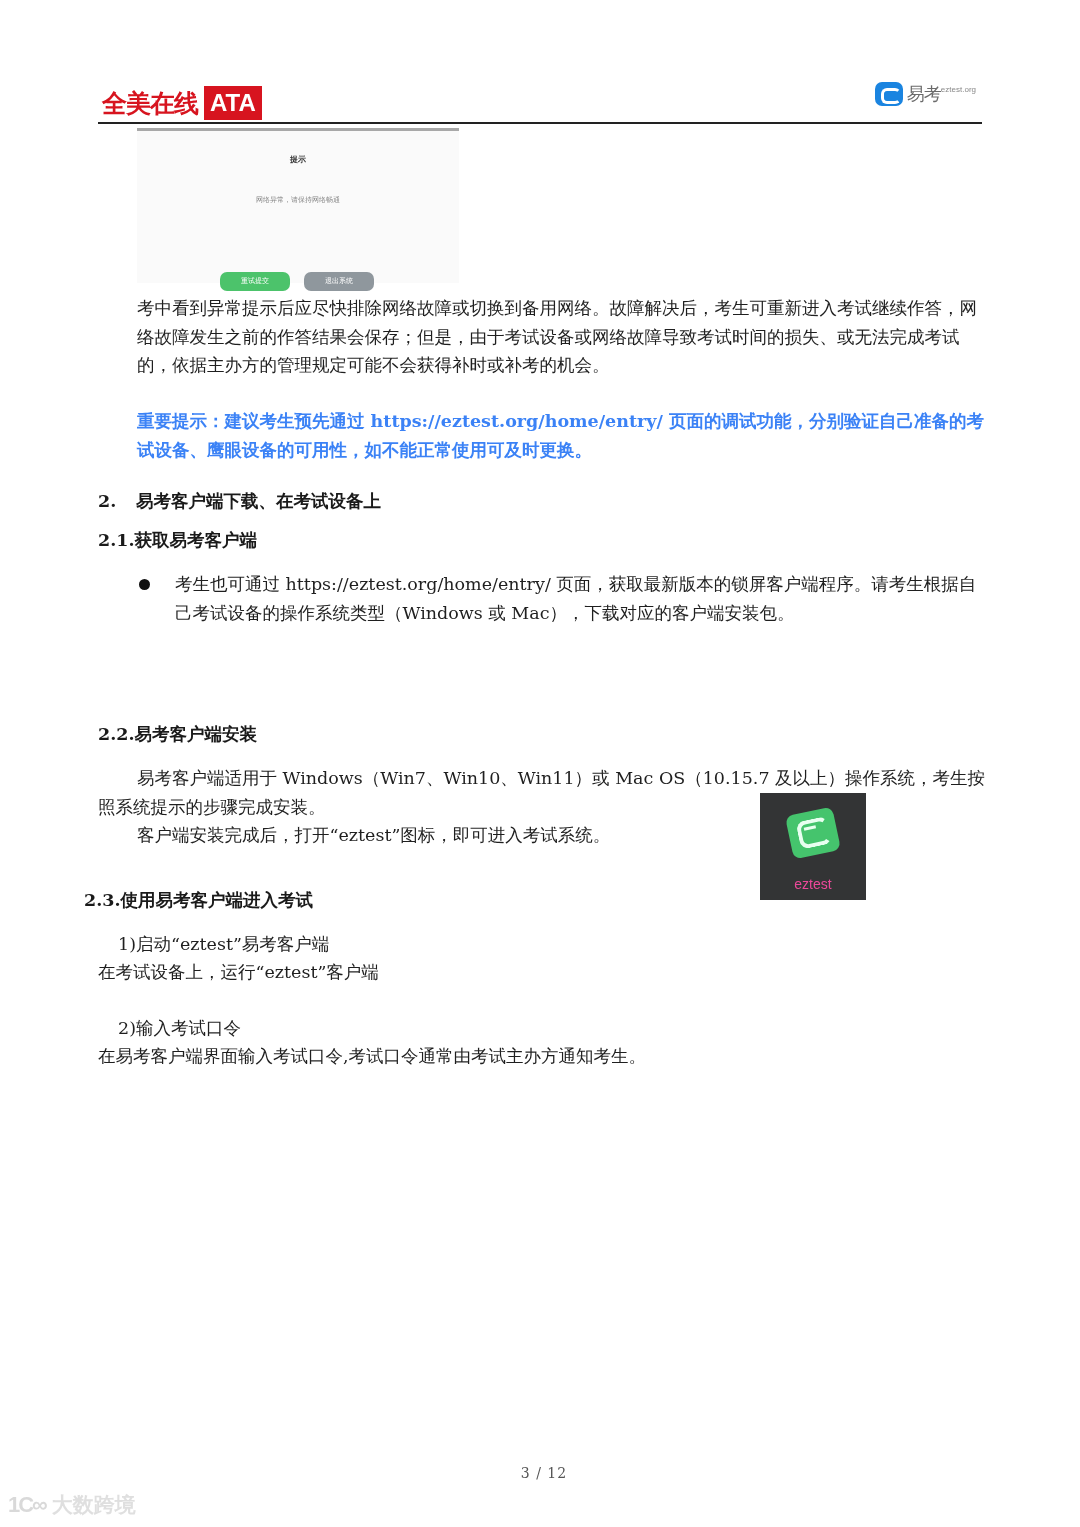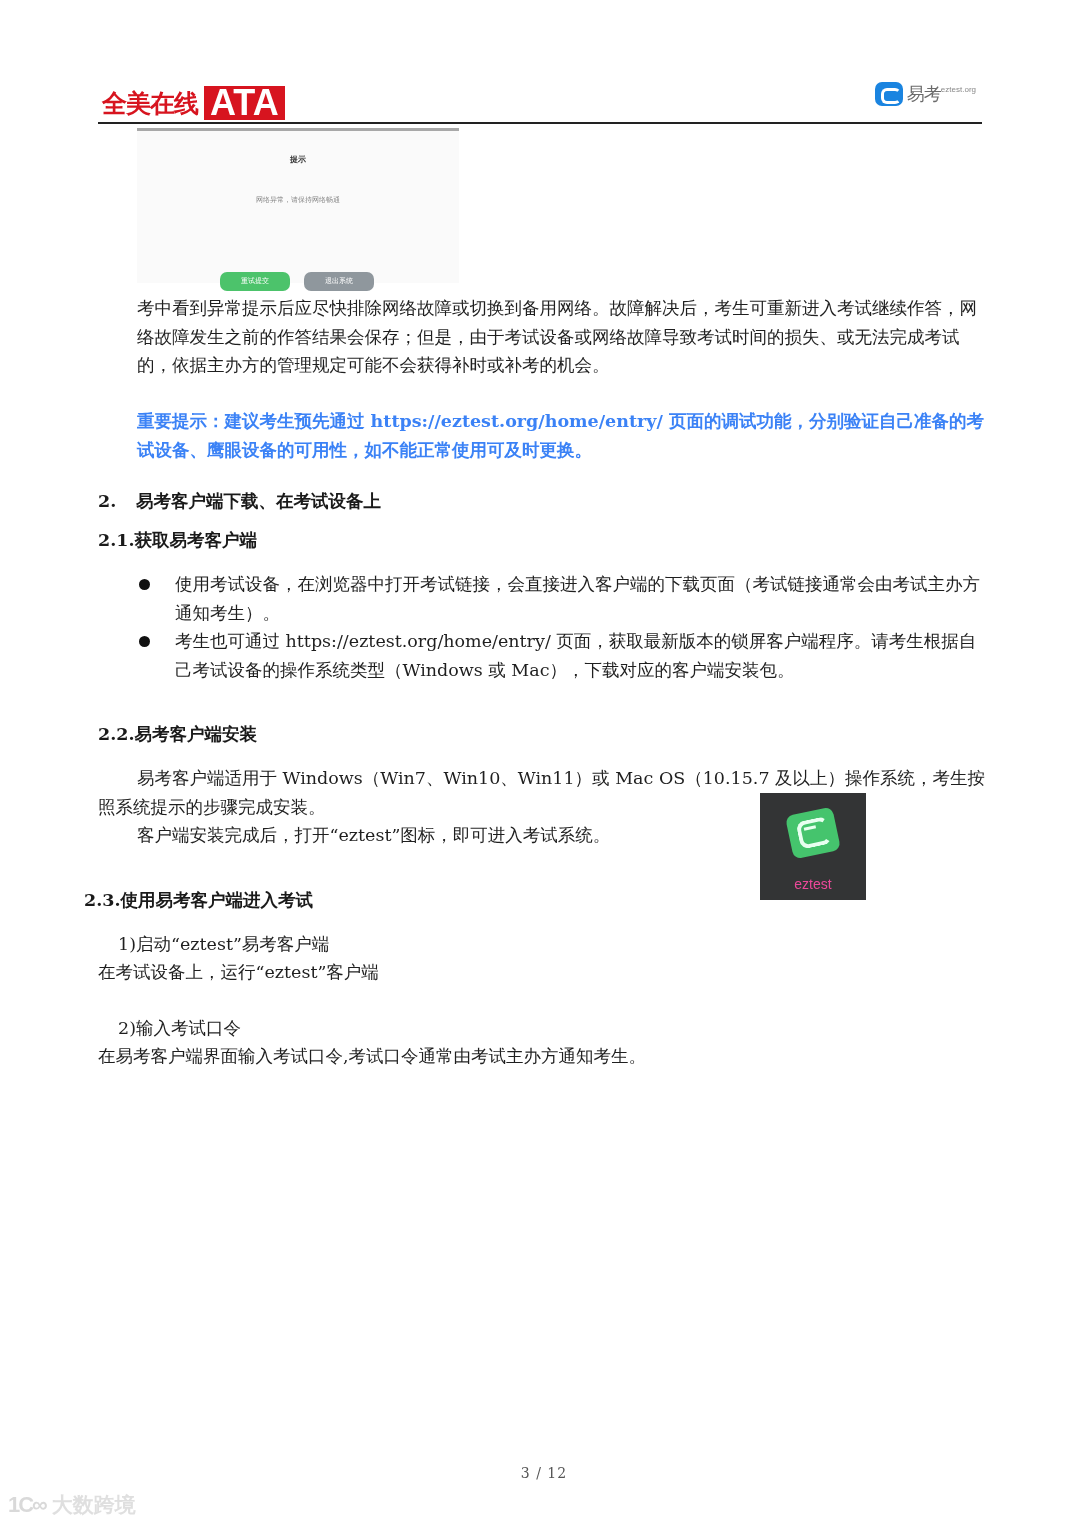--- a/index.html
+++ b/index.html
@@ -3,21 +3,21 @@
 <meta charset="utf-8">
 <style>
   * { box-sizing: border-box; margin: 0; padding: 0; }
   html, body { width: 1080px; height: 1527px; background: #ffffff; overflow: hidden; }
   body { position: relative; font-family: "DejaVu Serif", "Liberation Serif", serif; color: #1a1a1a; }
 
   
   .header { position: absolute; left: 98px; top: 80px; width: 884px; height: 45px; }
   .brand-left { position: absolute; left: 4px; top: 6px; display: flex; align-items: center; }
   .brand-cn { font-family: "DejaVu Sans", sans-serif; font-weight: bold; font-size: 25px; color: #d7141f; letter-spacing: -1px; }
-  .brand-ata { margin-left: 6px; background: #d7141f; color: #fff; font-family: "Liberation Sans", sans-serif; font-weight: bold; font-size: 36px; padding: 0 6px; line-height: 34px; height: 34px; }
+  .brand-ata { margin-left: 6px; background: #d7141f; color: #fff; font-family: "Liberation Sans", sans-serif; font-weight: bold; font-size: 24px; padding: 0 6px; line-height: 34px; height: 34px; }
   .brand-right { position: absolute; right: 6px; top: 2px; display: flex; align-items: center; }
   .ez-logo { width: 28px; height: 24px; border-radius: 7px; background: #1a84e0; position: relative; }
   .ez-logo::after { content: ""; position: absolute; left: 6px; top: 6px; width: 14px; height: 10px; border: 3px solid #fff; border-radius: 6px; border-right-color: transparent; }
   .ez-text { margin-left: 4px; display: flex; align-items: flex-start; }
   .ez-cn { font-family: "DejaVu Sans", sans-serif; font-size: 18px; color: #6b6b6b; line-height: 18px; letter-spacing: -1px; }
   .ez-en { font-family: "Liberation Sans", sans-serif; font-size: 8px; color: #888; line-height: 9px; }
   .header-rule { position: absolute; left: 98px; top: 122px; width: 884px; height: 2px; background: #222; }
 
   
   .dialog-shot { position: absolute; left: 137px; top: 128px; width: 322px; height: 155px; background: #fafafa; }
@@ -96,24 +96,20 @@
 
 <div class="h2 sec2">
   <span class="num">2.</span><span>易考客户端下载、在考试设备上</span>
 </div>
 
 <div class="h2 s21">2.1.获取易考客户端</div>
 
 <div class="bullets">
   <div class="bullet">
     <span class="dot"></span>
-    <span>使用考试设备，在浏览器中打开考试链接，会直接进入客户端的下载页面（考试链接通常会由考试主办方通知考生）。</span>
-  </div>
-  <div class="bullet">
-    <span class="dot"></span>
     <span>考生也可通过 https://eztest.org/home/entry/ 页面，获取最新版本的锁屏客户端程序。请考生根据自己考试设备的操作系统类型（Windows 或 Mac），下载对应的客户端安装包。</span>
   </div>
 </div>
 
 <div class="h2 s22">2.2.易考客户端安装</div>
 <p class="para p-install">易考客户端适用于 Windows（Win7、Win10、Win11）或 Mac OS（10.15.7 及以上）操作系统，考生按照系统提示的步骤完成安装。</p>
 <p class="para p-open">客户端安装完成后，打开“eztest”图标，即可进入考试系统。</p>
 
 <div class="app-icon">
   <div class="tile"></div>

